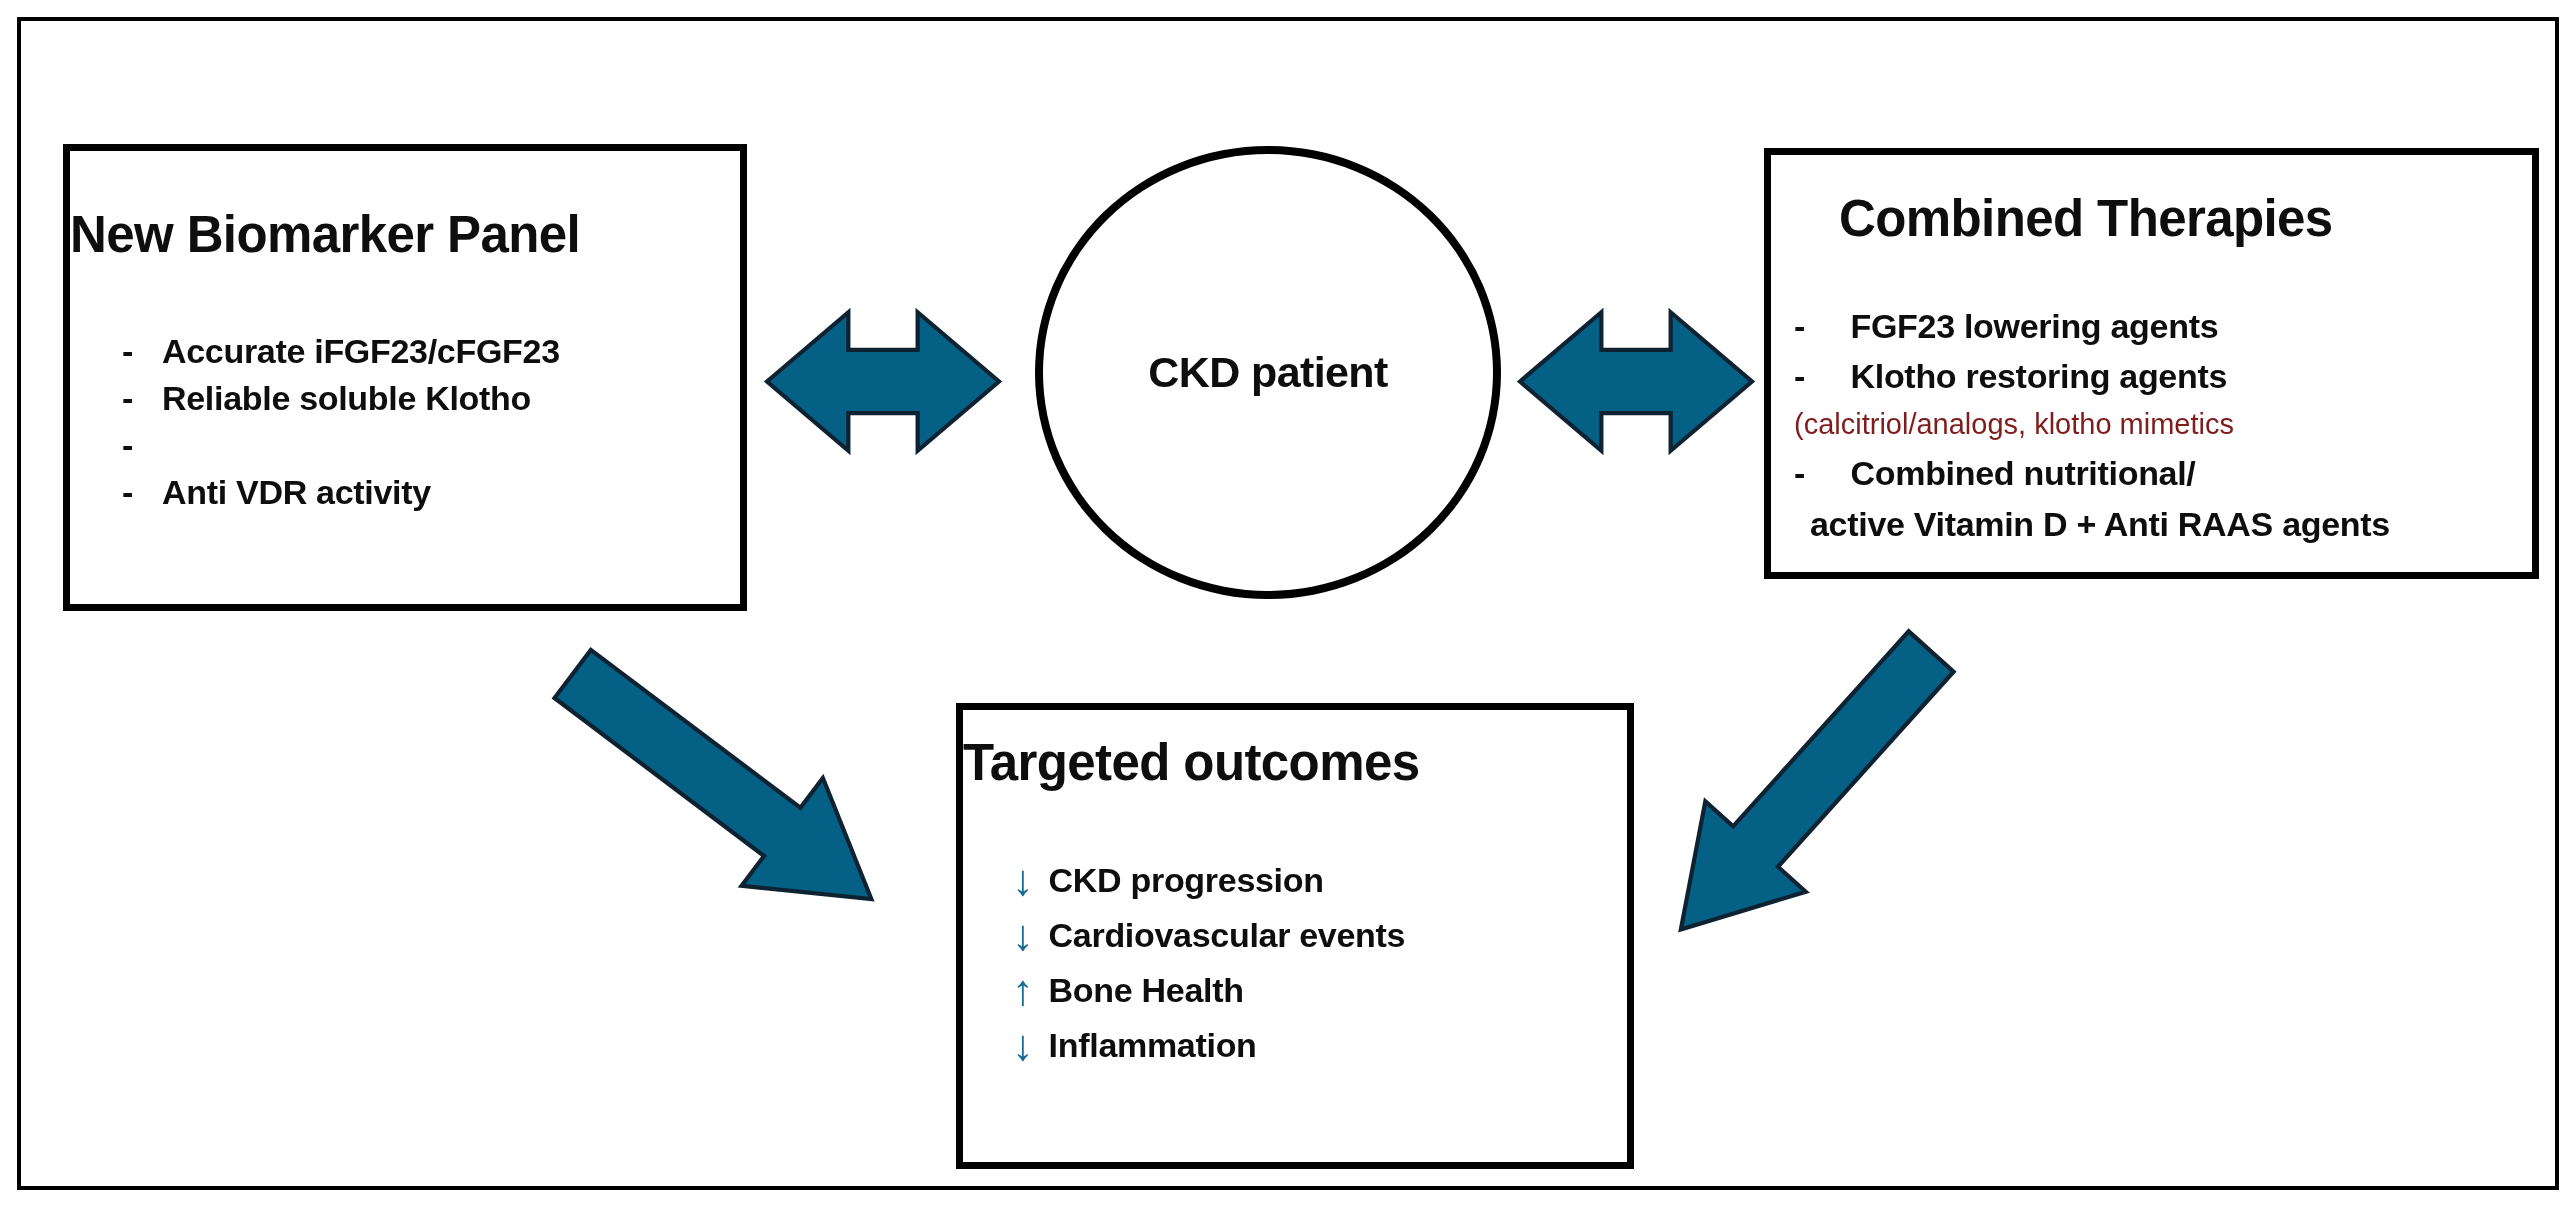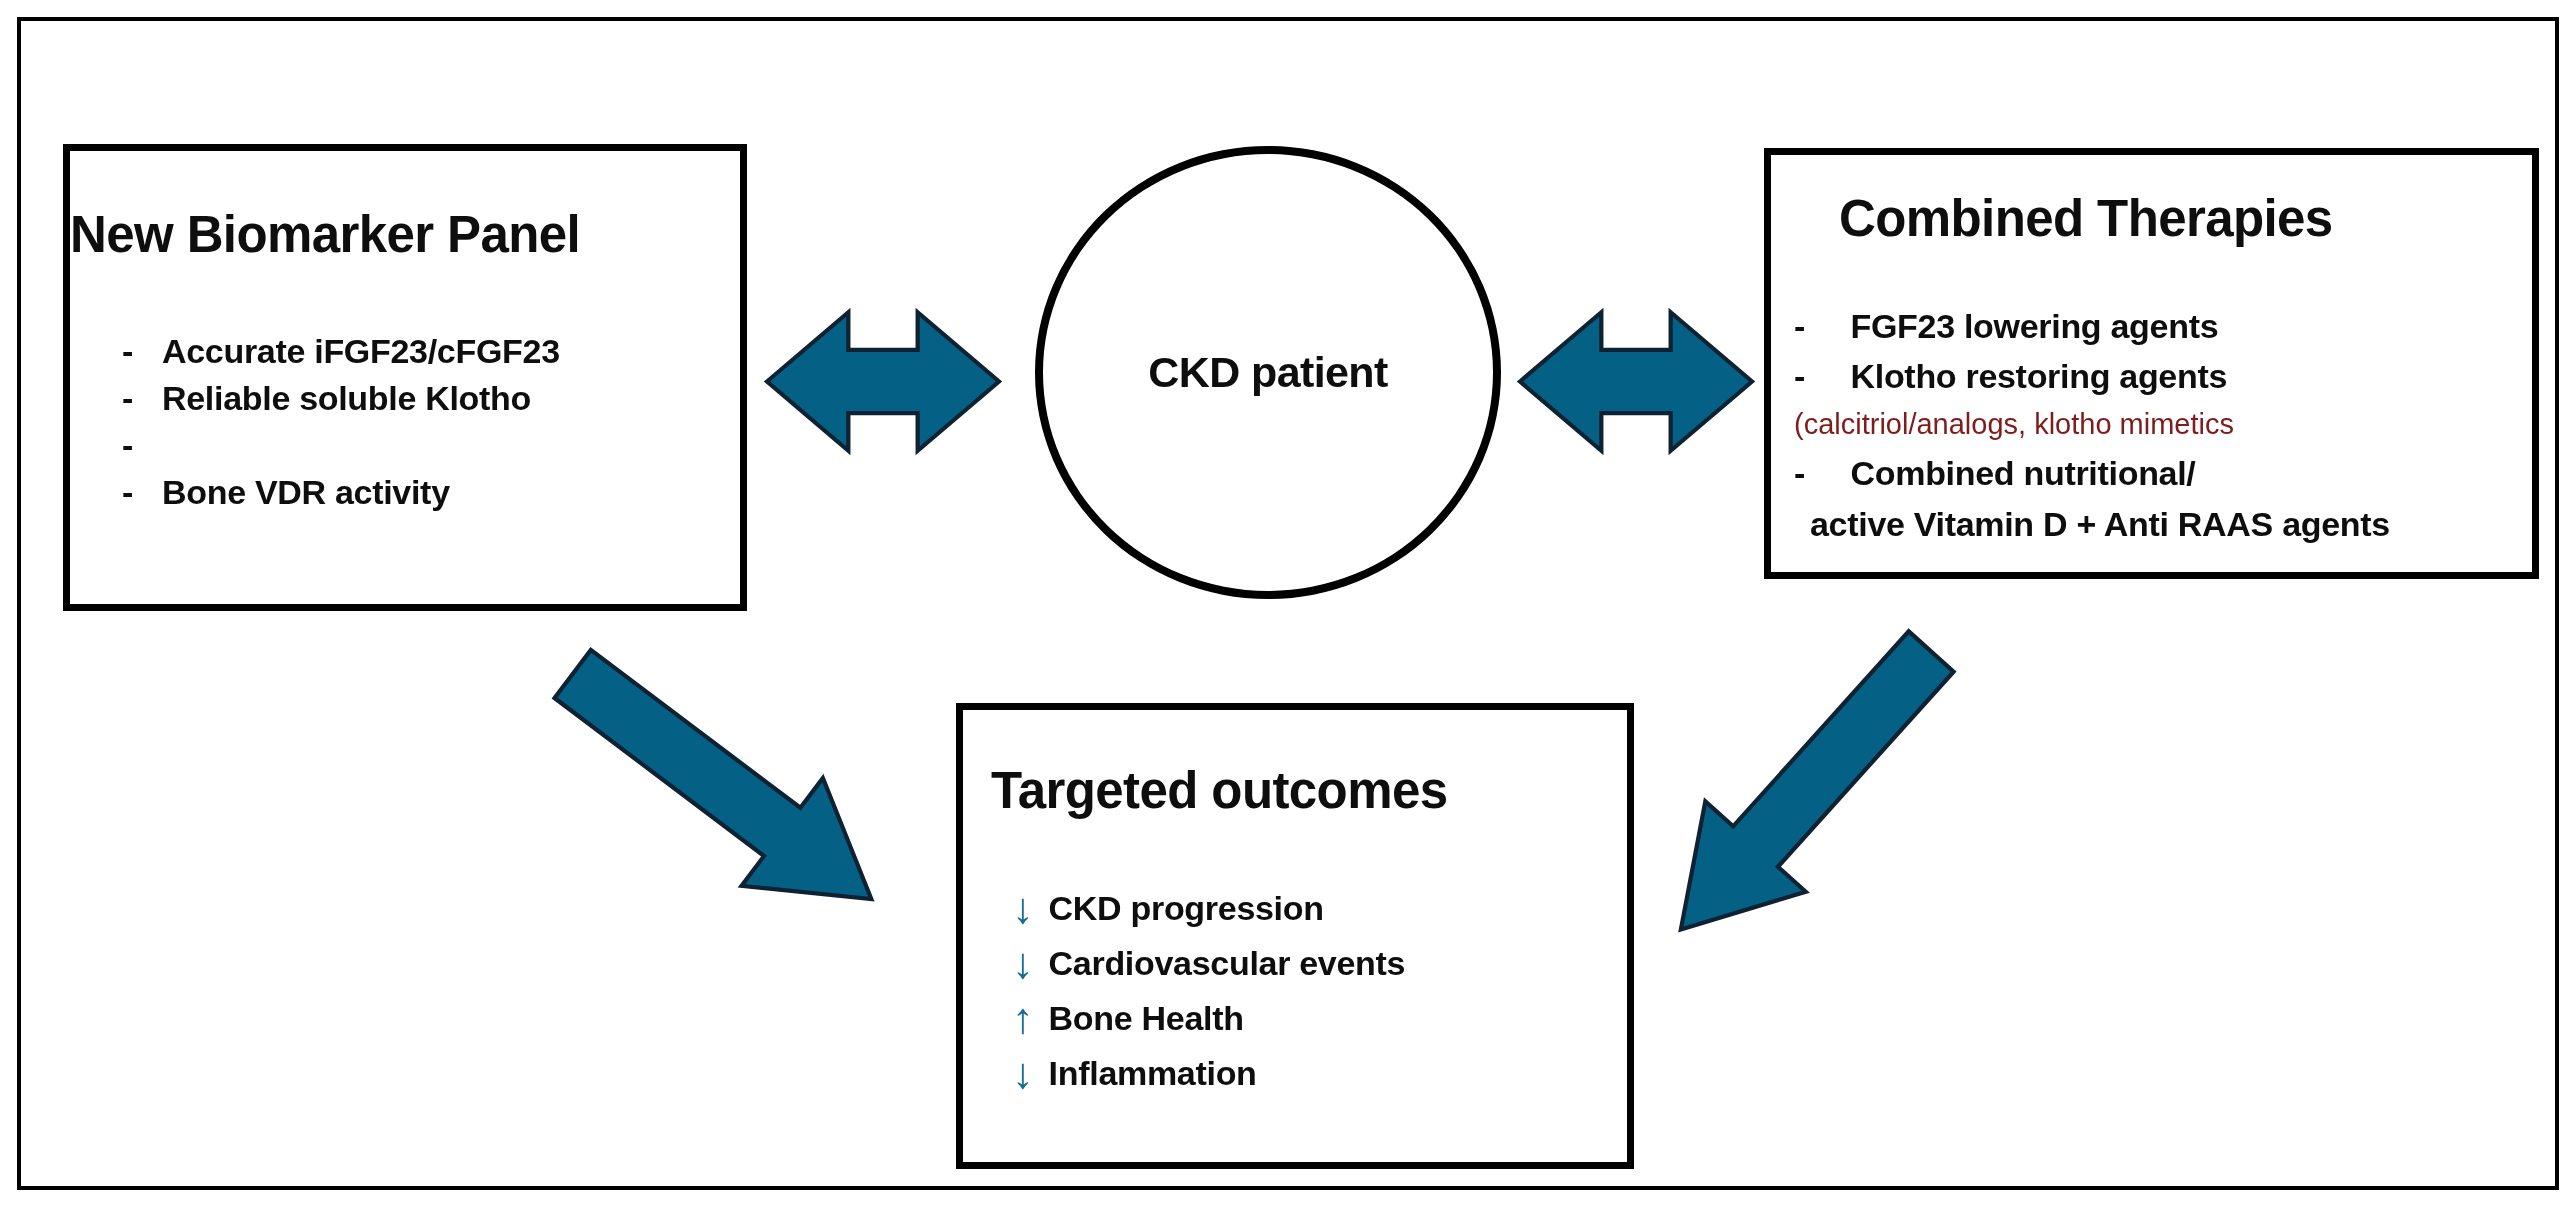--- a/index.html
+++ b/index.html
@@ -17,21 +17,21 @@
   #outcomes-box{left:956px;top:703px;width:678px;height:466px;}
   #patient-circle{
     position:absolute;left:1035px;top:146px;width:466px;height:453px;
     border:8.4px solid #000;border-radius:50%;box-sizing:border-box;
     display:flex;align-items:center;justify-content:center;background:#fff;
   }
   .title{font-size:51px;font-weight:700;letter-spacing:-0.6px;line-height:1.15;}
   .title.centered{}
   #biomarker-box .title{margin-top:55px;}
   #therapies-box .title{margin:35px 0 0 68px;}
-  #outcomes-box .title{margin-top:52px;padding-left:28px;}
+  #outcomes-box .title{margin-top:24px;}
   .circle-label{font-size:43px;font-weight:700;letter-spacing:-0.6px;}
 
   .b-list{margin:0;padding:0;list-style:none;}
   #biomarker-box .b-list{margin-top:63px;}
   .b-row{display:flex;align-items:center;font-size:34px;font-weight:700;letter-spacing:-0.3px;}
   #biomarker-box .b-row{height:47px;}
   #biomarker-box .dash{width:40px;padding-left:52px;flex:none;}
 
   #therapies-box .b-list{margin-top:54px;}
   #therapies-box .b-row{padding-left:23px;}
@@ -70,21 +70,21 @@
       </li>
       <li class="b-row">
         <span class="dash">-</span>
         <span class="b-text">Reliable soluble Klotho</span>
       </li>
       <li class="b-row">
         <span class="dash">-</span>
       </li>
       <li class="b-row">
         <span class="dash">-</span>
-        <span class="b-text">Bone VDR activity</span>
+        <span class="b-text">Anti VDR activity</span>
       </li>
     </ul>
   </div>
 
   <div id="patient-circle">
     <span class="circle-label">CKD patient</span>
   </div>
 
   <div class="box" id="therapies-box">
     <div class="title">Combined Therapies</div>

